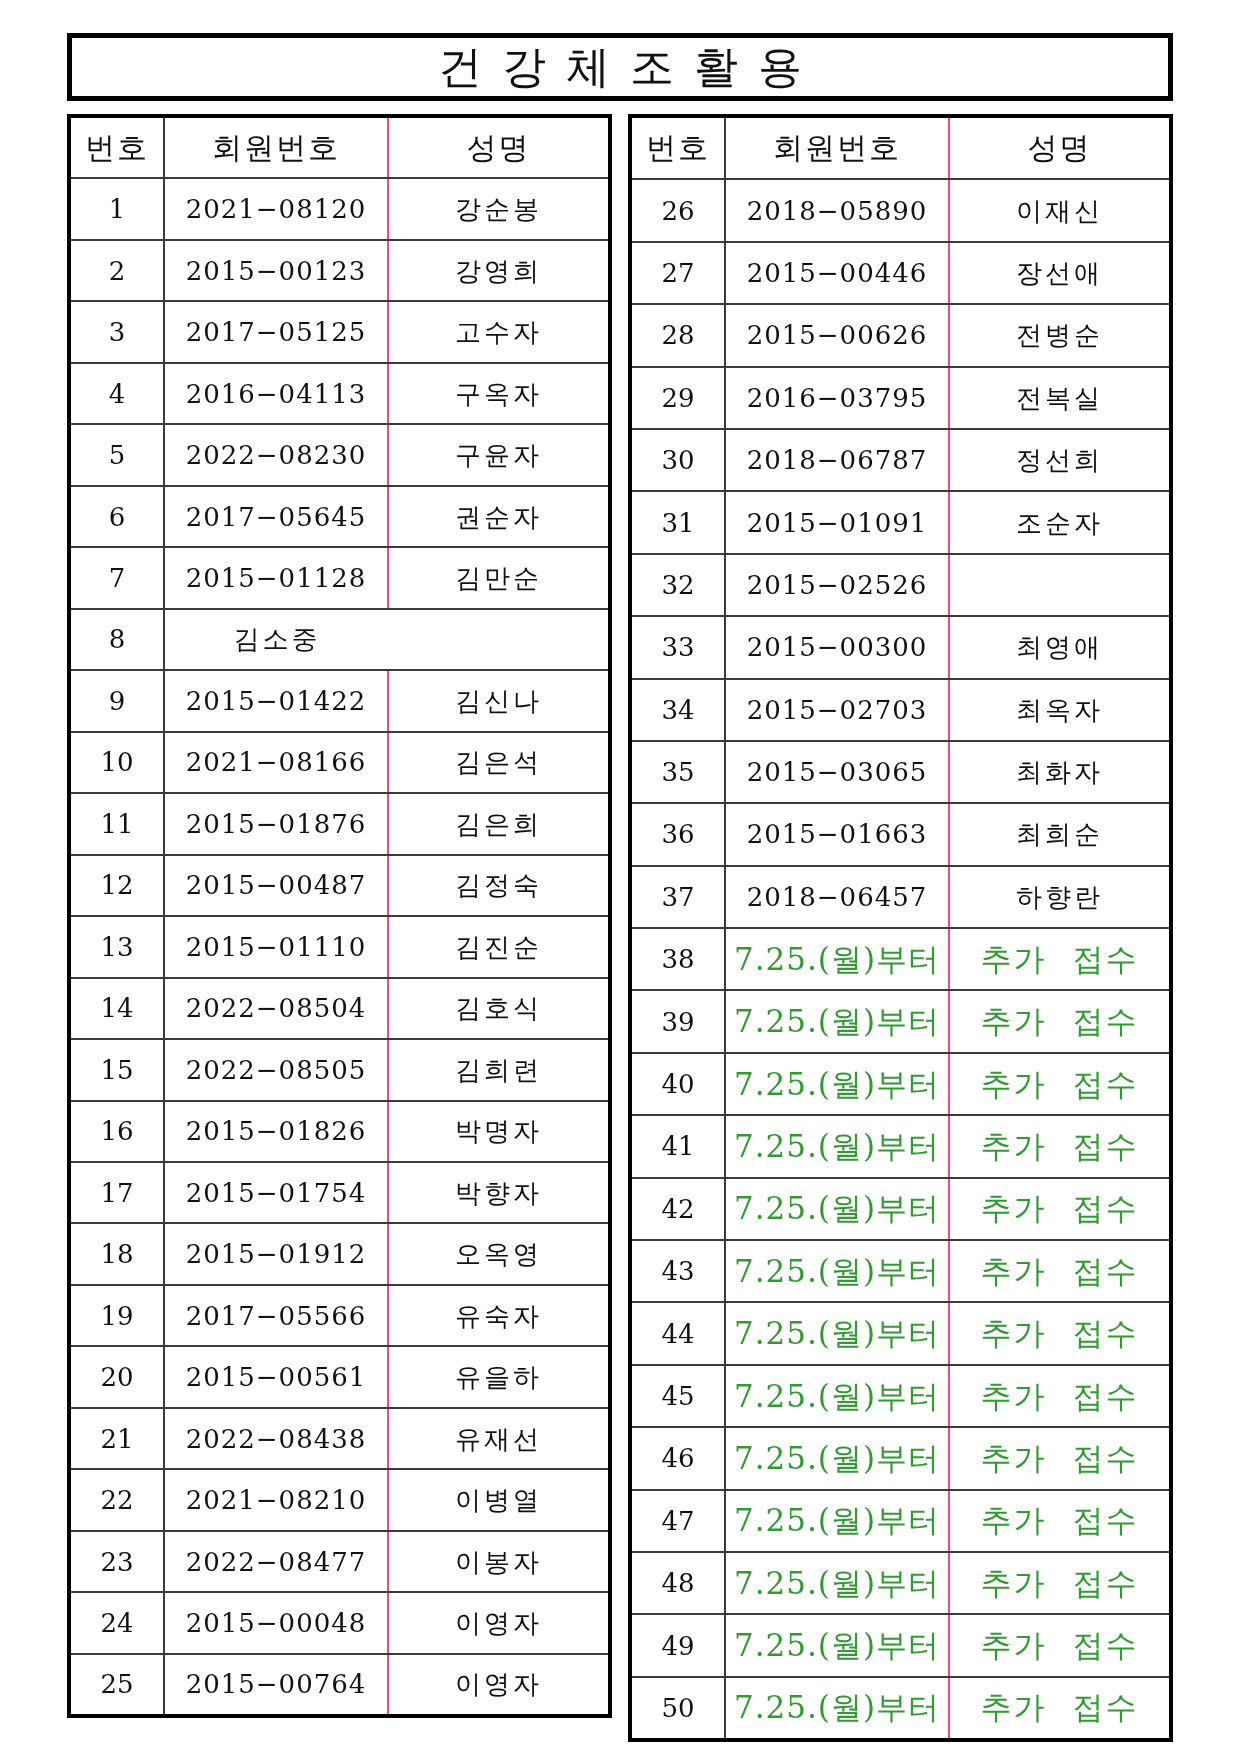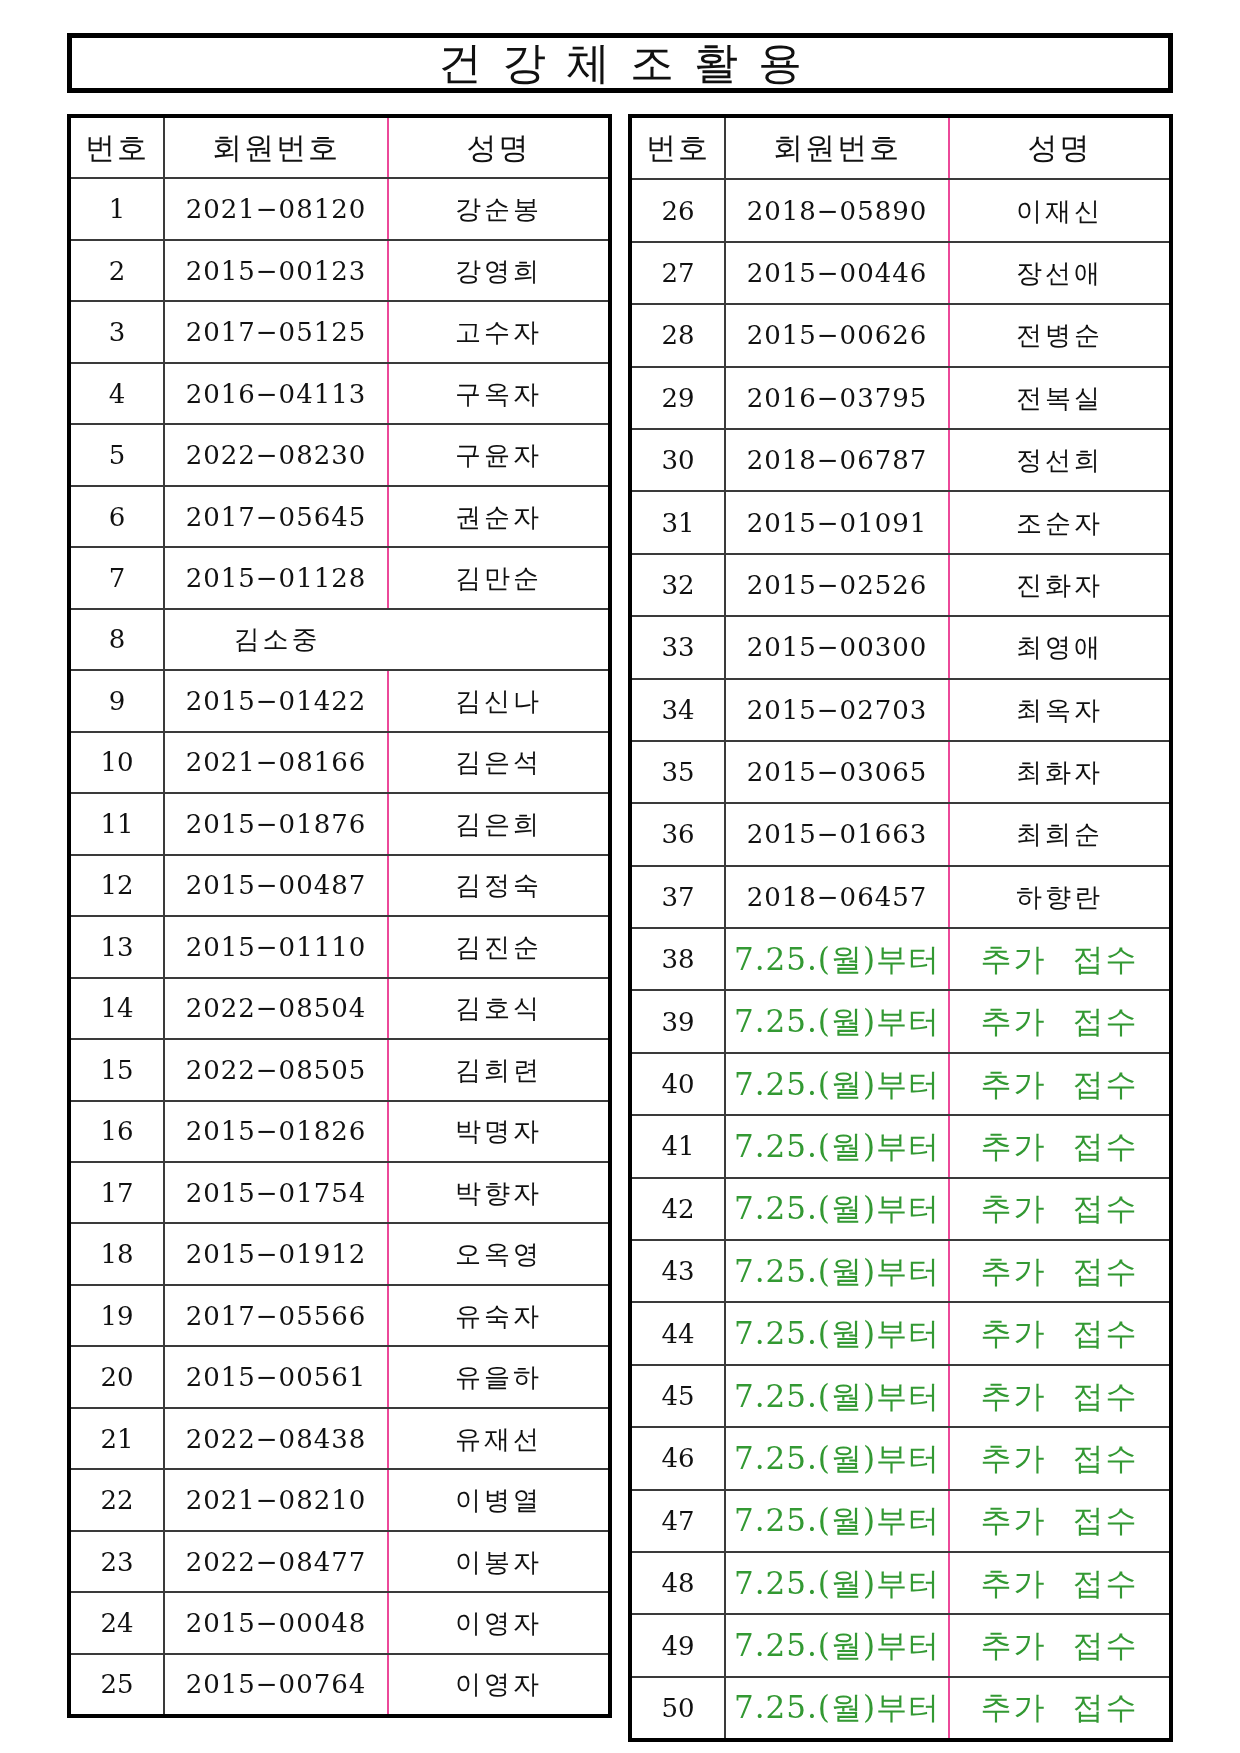--- a/index.html
+++ b/index.html
@@ -10,21 +10,21 @@
     position: relative;
     font-family: "DejaVu Serif", "Liberation Serif", serif;
     color: #111111;
   }
 
   .title-box {
     position: absolute;
     left: 67px;
     top: 33px;
     width: 1106px;
-    height: 60px;
+    height: 68px;
     border: 5px solid #000000;
     display: flex;
     align-items: center;
     justify-content: center;
   }
   .title-box .title-text {
     font-size: 44px;
     font-weight: 500;
     letter-spacing: 20px;
     text-indent: 20px; 
@@ -276,21 +276,20 @@
 
   <div class="row">
     <div class="cell no">31</div>
     <div class="cell member">2015−01091</div>
     <div class="cell name">조순자</div>
   </div>
 
   <div class="row">
     <div class="cell no">32</div>
     <div class="cell member">2015−02526</div>
-    <div class="cell name">진화자</div>
   </div>
 
   <div class="row">
     <div class="cell no">33</div>
     <div class="cell member">2015−00300</div>
     <div class="cell name">최영애</div>
   </div>
 
   <div class="row">
     <div class="cell no">34</div>

